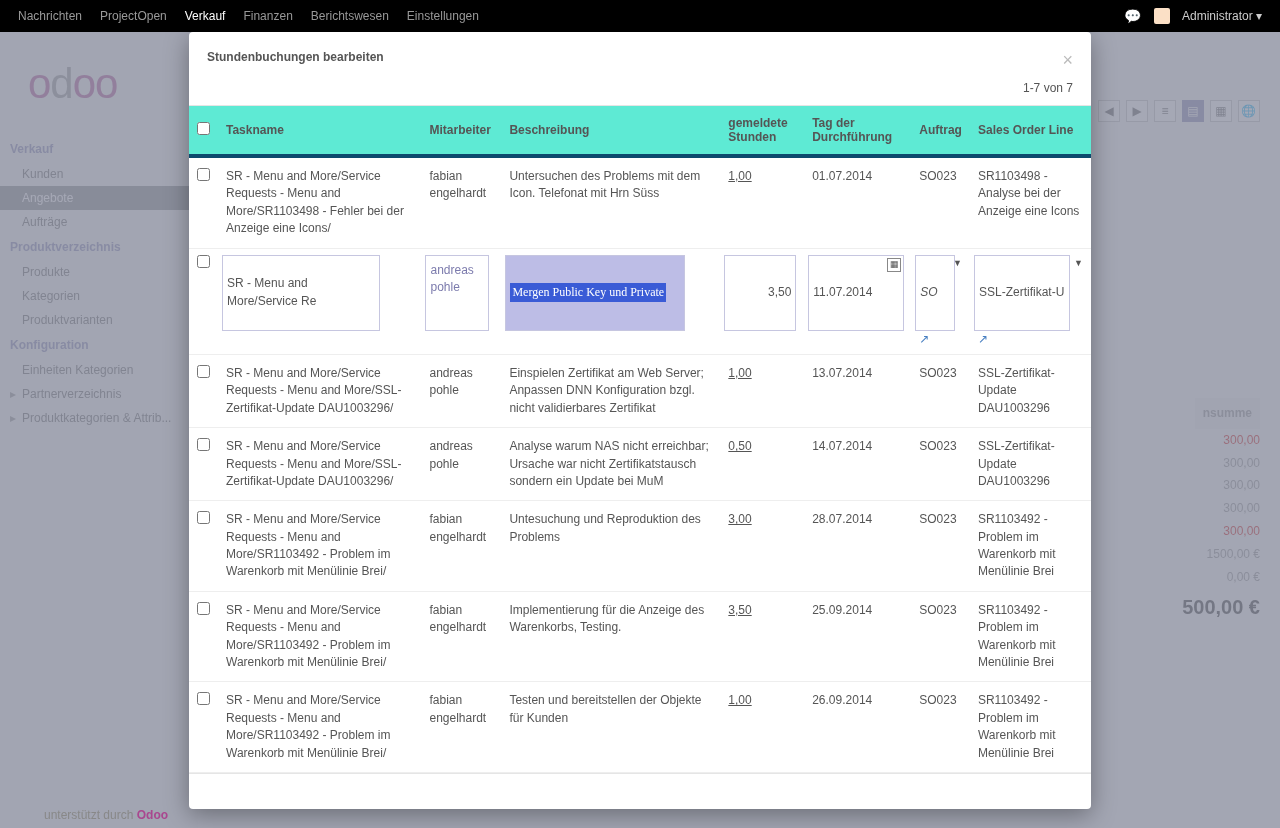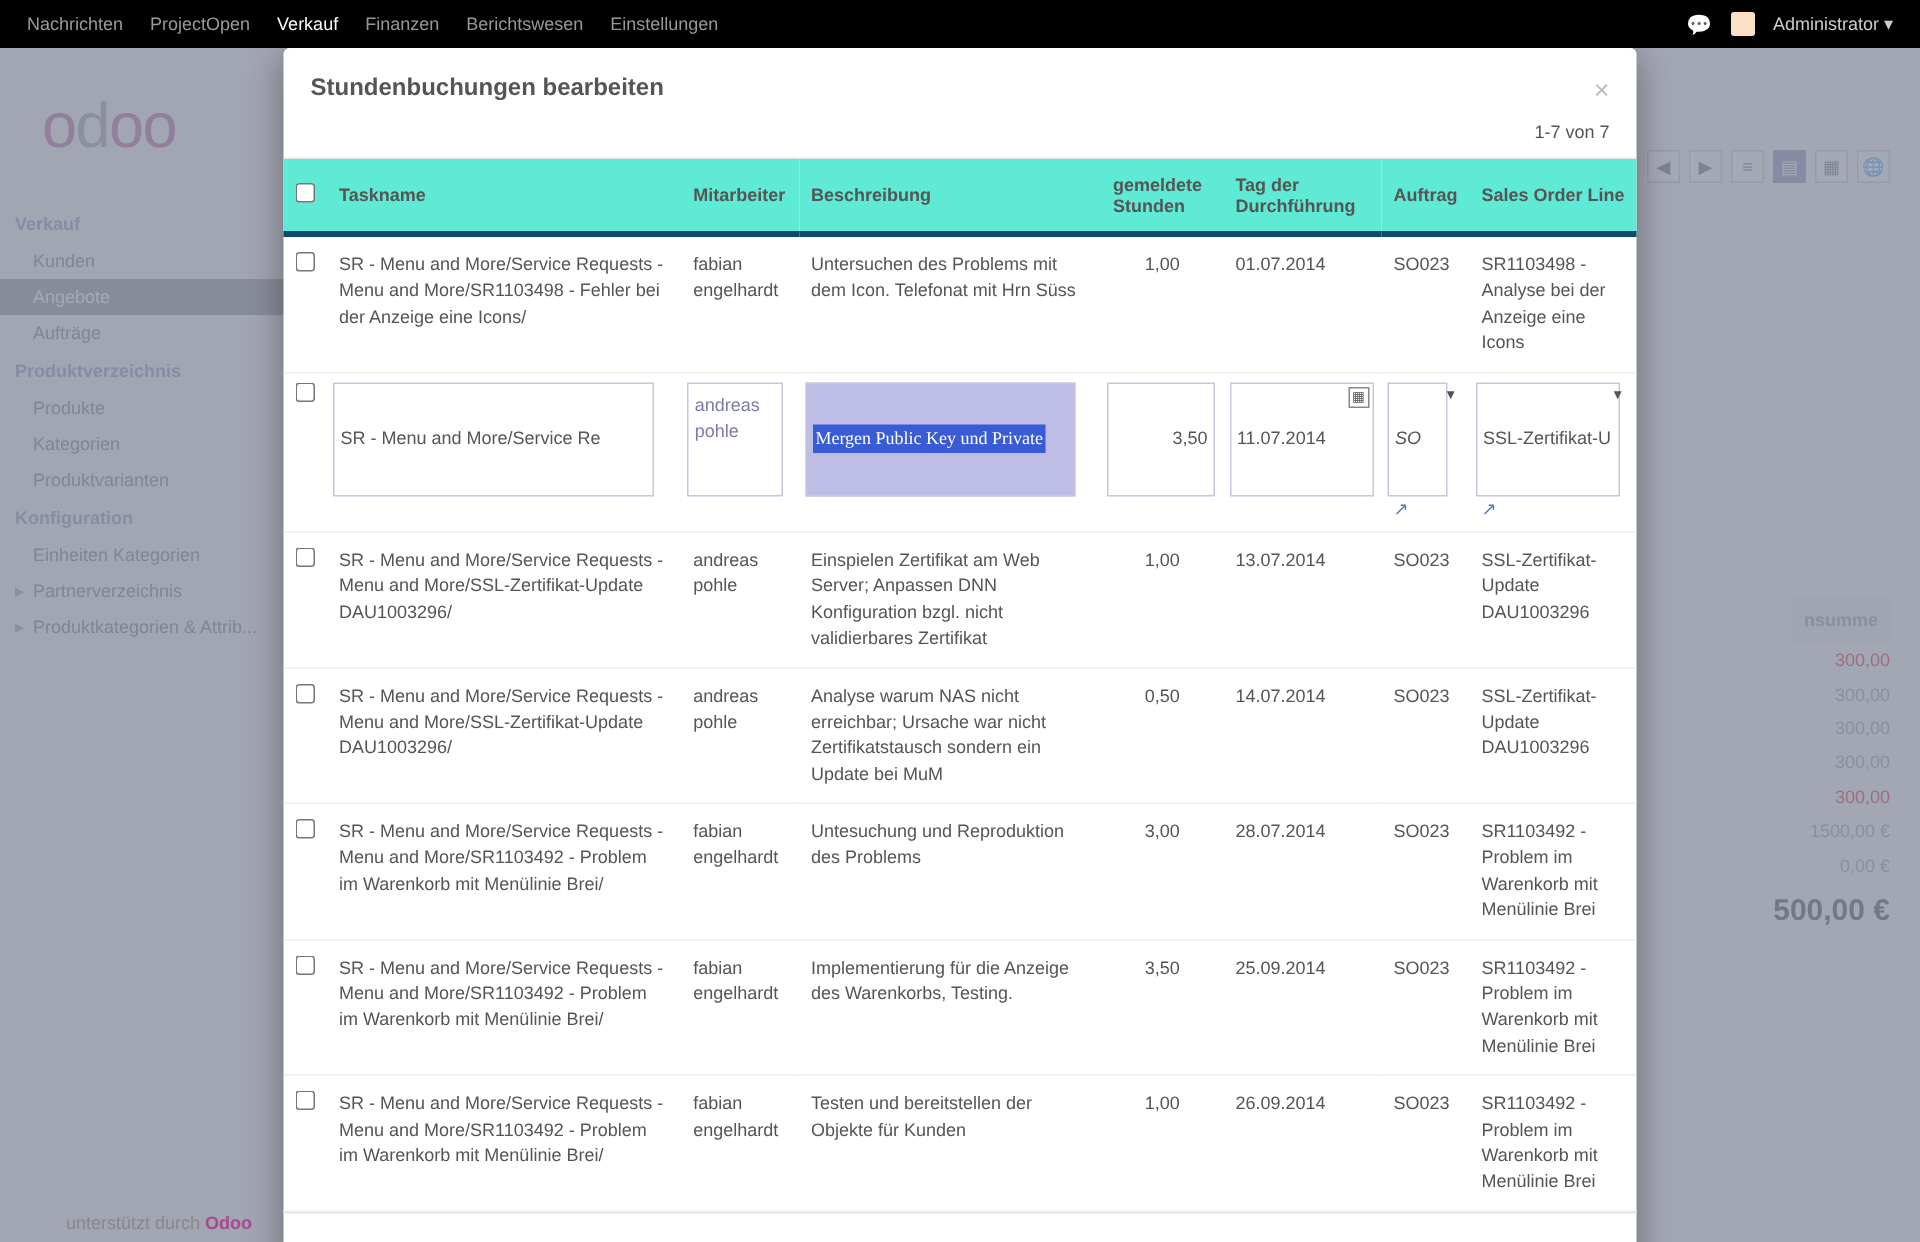--- a/index.html
+++ b/index.html
@@ -84,46 +84,46 @@
       margin-top: 0;
       background: #fff;
       border-radius: 4px;
       box-shadow: 0 6px 24px rgba(0,0,0,0.35);
       position: relative;
     }
     .modal-header {
       padding: 18px 18px 10px 18px;
       display: flex; justify-content: space-between; align-items: flex-start;
     }
-    .modal-header h3 { font-size: 16px; font-weight: bold; color: #555; }
+    .modal-header h3 { font-size: 12px; font-weight: bold; color: #555; }
     .modal-close { color: #bbb; font-size: 18px; cursor: pointer; }
     .modal-sub {
       text-align: right; padding: 0 18px 10px 18px; font-size: 12px; color: #555;
     }
     .tbl {
       width: 100%; border-collapse: collapse; font-size: 12px; color: #555;
     }
     .tbl th {
       text-align: left; padding: 10px 8px; border-top: 1px solid #e5e5e5;
       border-bottom: 4px solid #0c4a6e; background: #5eead4; font-weight: bold; color: #555;
       vertical-align: middle;
     }
     .tbl td {
       padding: 10px 8px; border-bottom: 1px solid #eee; vertical-align: top;
       line-height: 1.45;
     }
-    .tbl td.num { text-align: center; }
+    .tbl td.num { text-align: left; text-decoration: underline; }
     .tbl .cb-cell { width: 28px; text-align: center; }
     
     .edit-row td { padding: 6px 4px; }
     .edit-row input[type="text"], .edit-row .sel, .edit-row .date-box, .edit-row .task-box, .edit-row .mitarbeiter-box, .edit-row .so-box {
       border: 1px solid #c6c6e0; background: #fff; padding: 6px 4px; font-size: 12px;
       font-family: inherit; color: #555;
     }
-    .edit-row .task-box { width: 214px; height: 76px; display:flex; align-items:center;}
+    .edit-row .task-box { width: 158px; height: 76px; display:flex; align-items:center;}
     .edit-row .mitarbeiter-box { width: 64px; height: 76px; color: #7c7bad; display:flex; align-items:flex-start; padding-top:6px;}
     .edit-row .desc-box {
       width: 180px; height: 76px; border: 1px solid #c6c6e0;
       background: #bdbde6; display:flex; align-items:center; padding:0 4px;
     }
     .edit-row .desc-box span {
       background: #3a5bd6; color: #fff; padding: 1px 2px; font-size: 12px;
       white-space: nowrap; overflow: hidden; font-family: Liberation Serif, serif;
     }
     .edit-row .hours-box { width: 72px; height: 76px; text-align:right; display:flex; align-items:center; justify-content:flex-end;}

